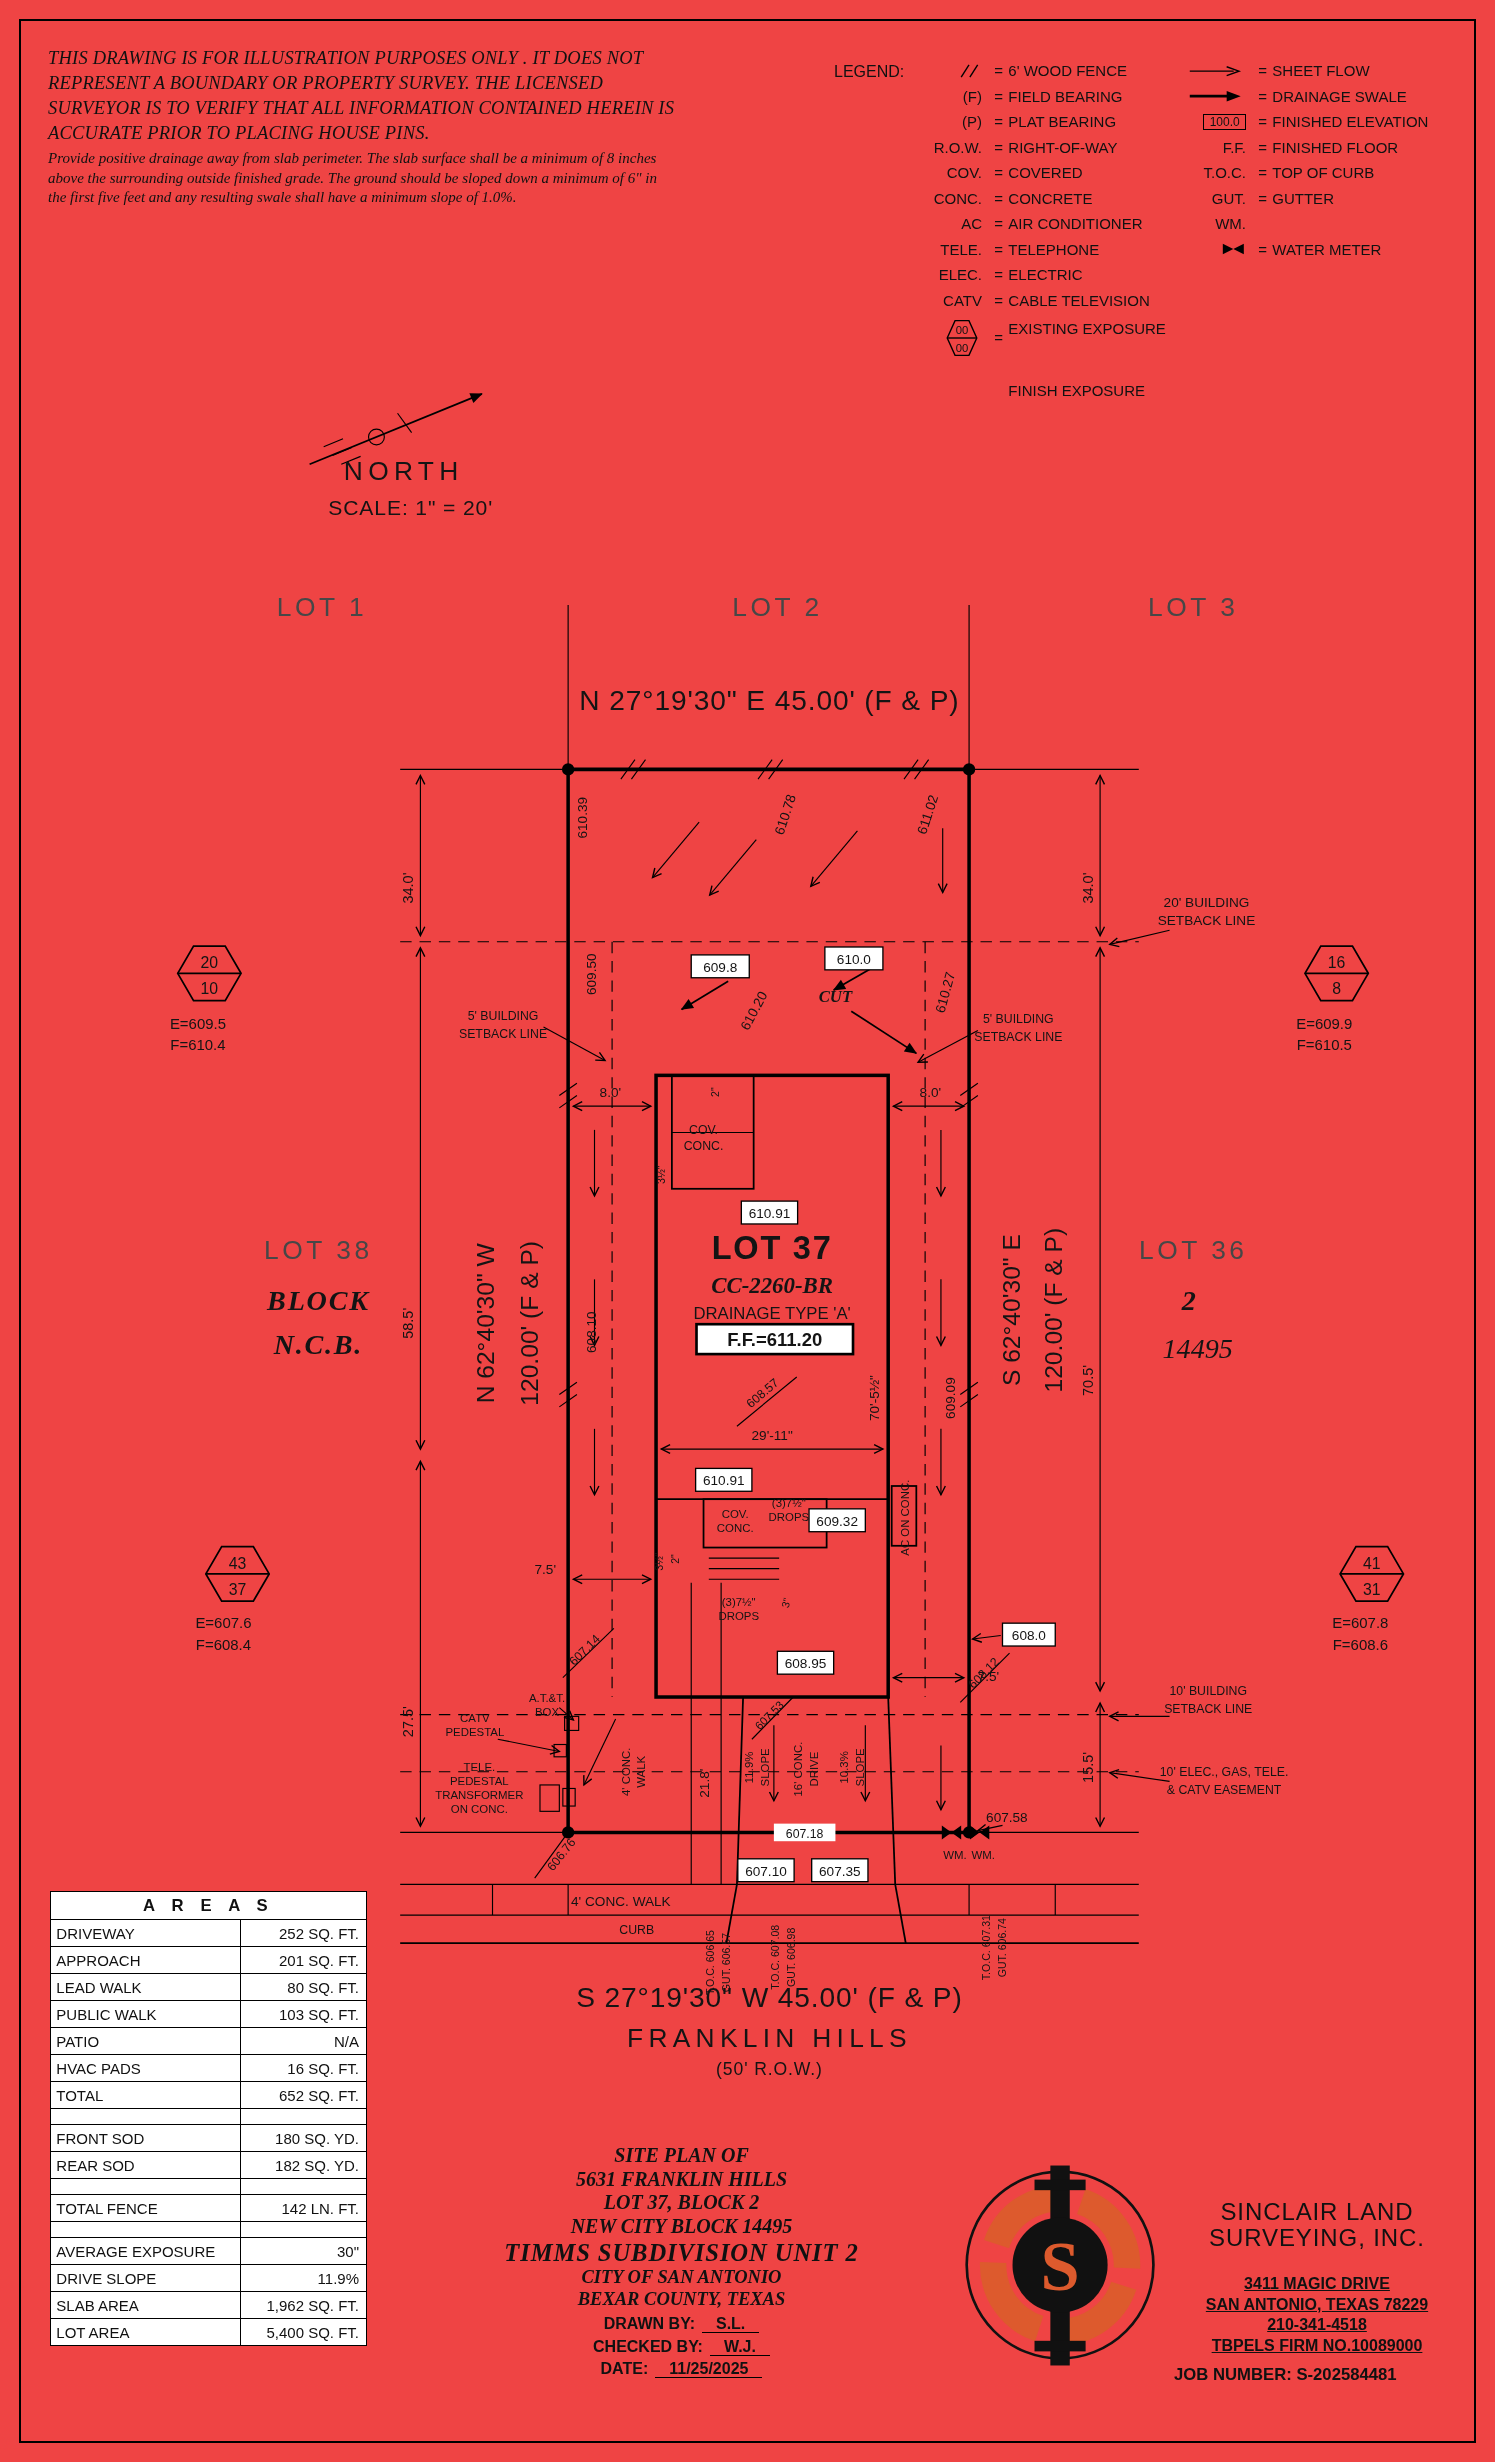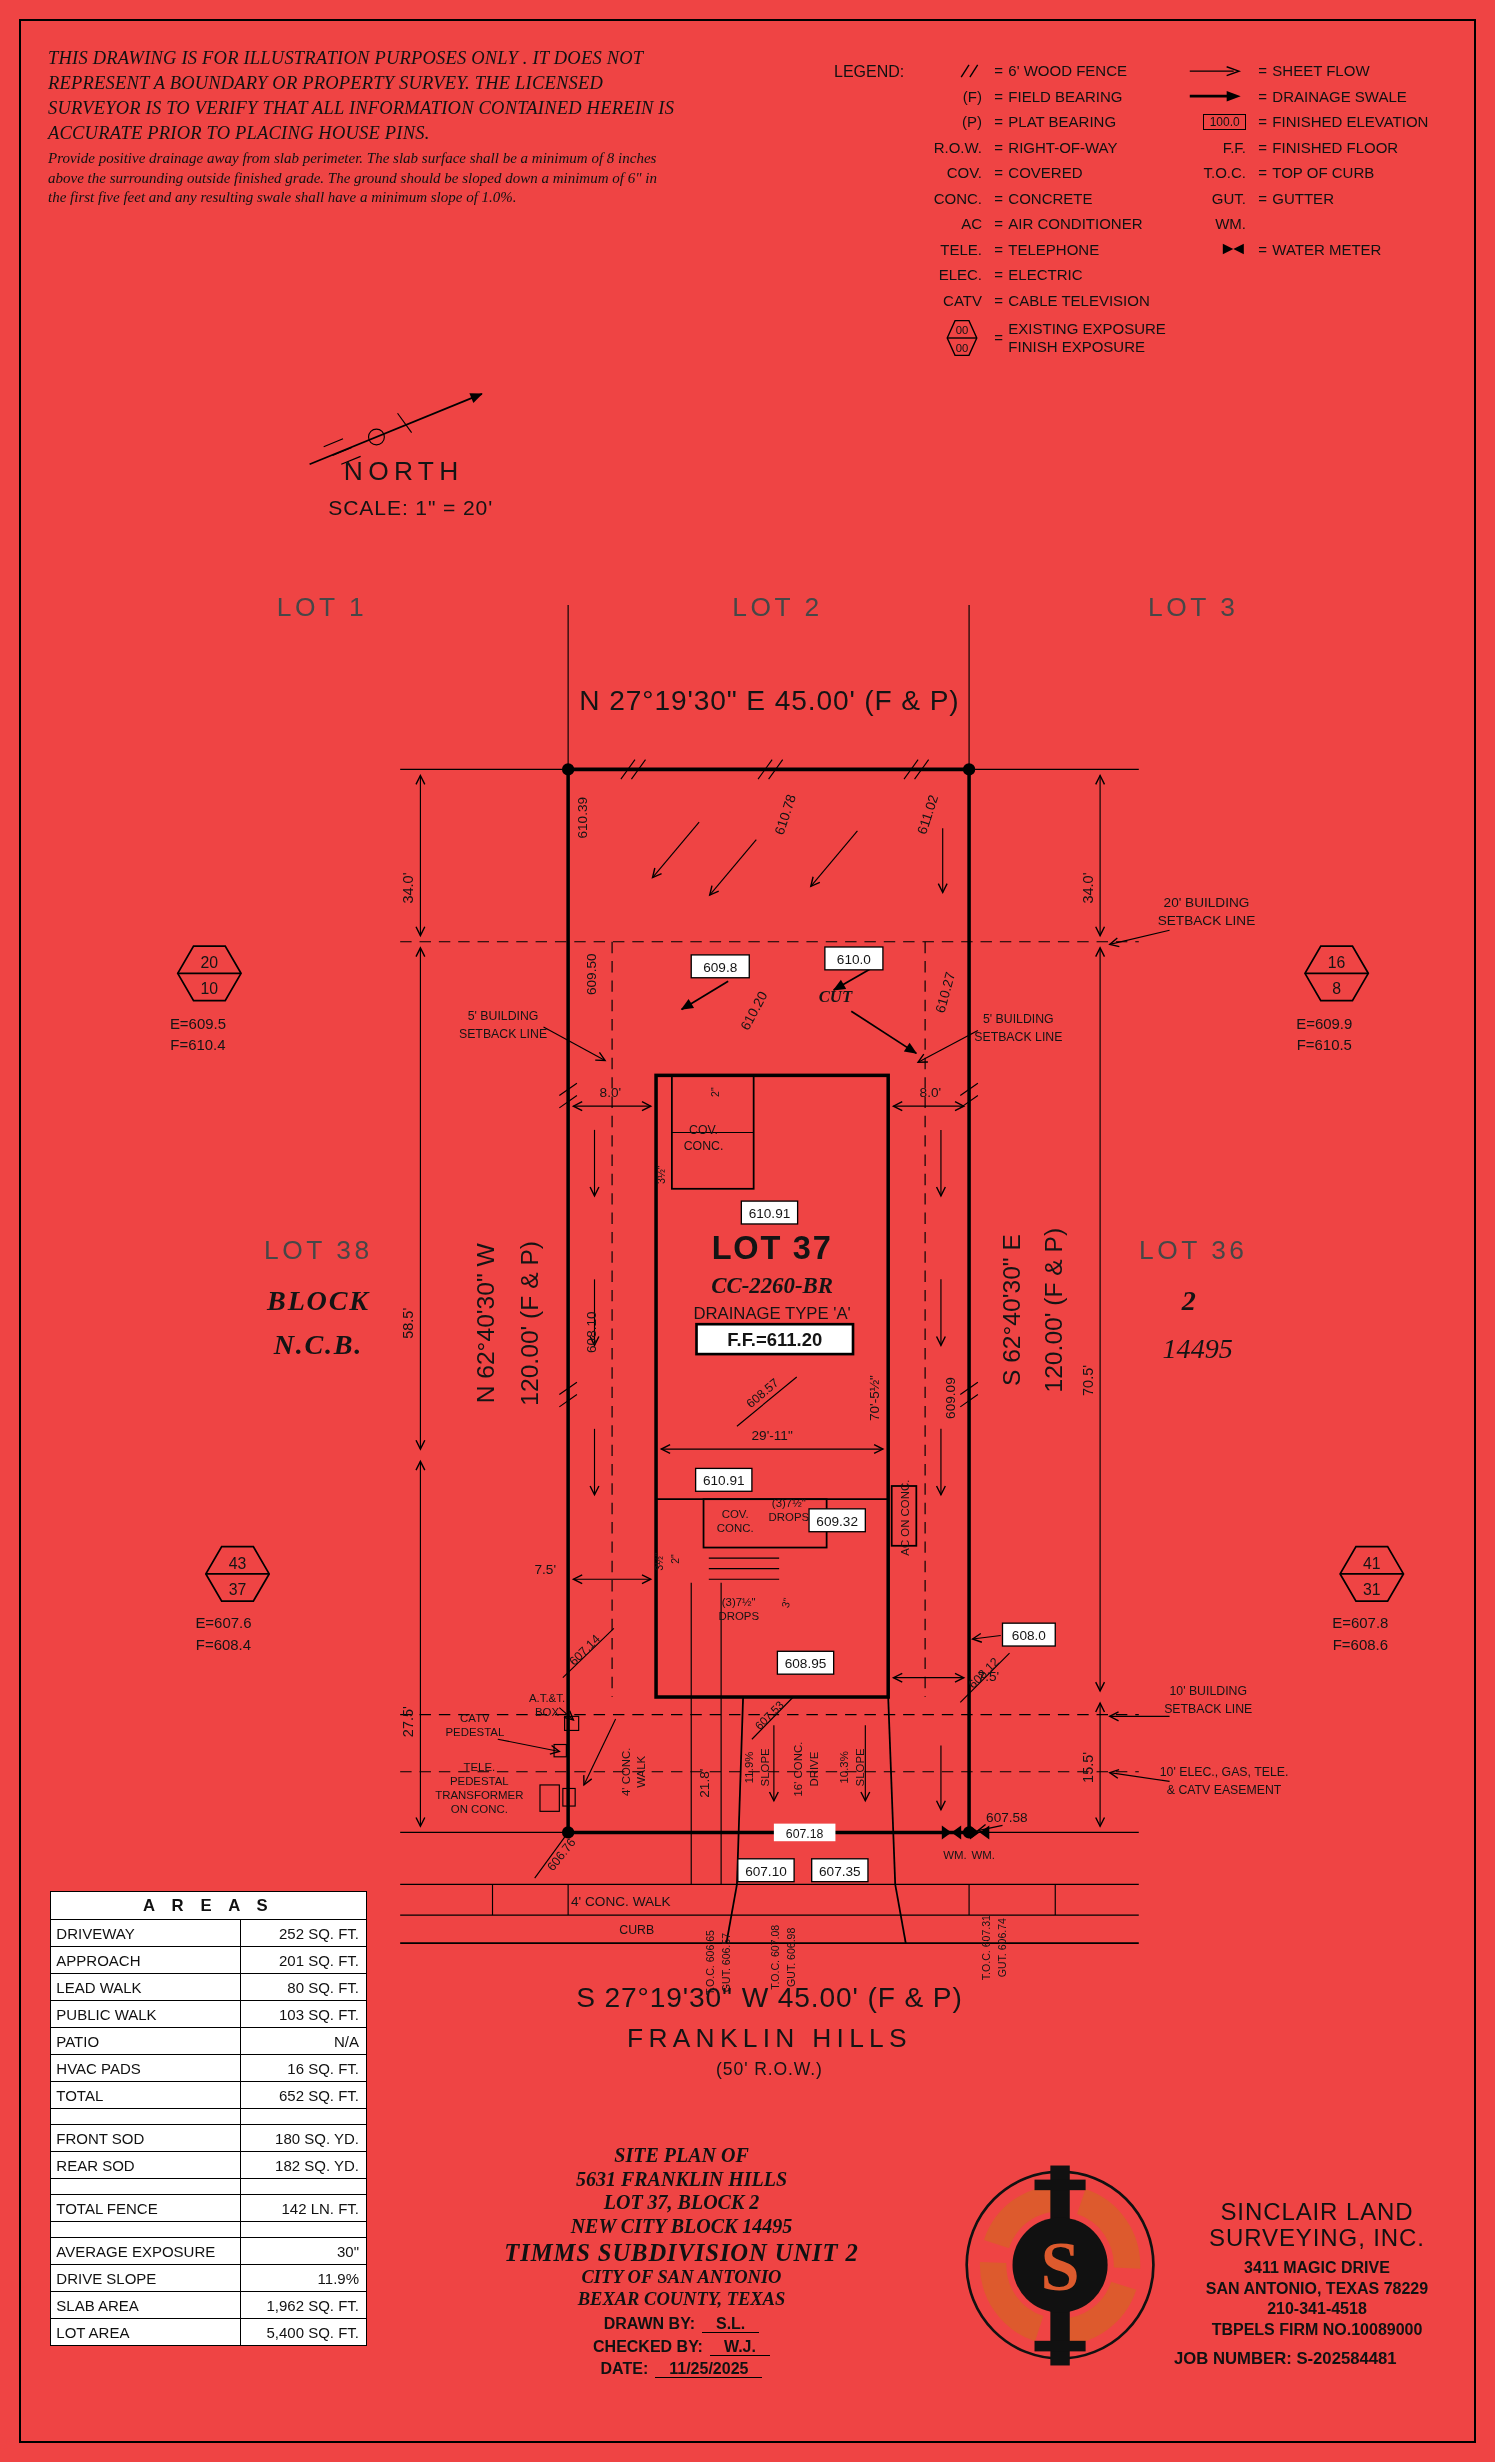--- a/index.html
+++ b/index.html
@@ -15,21 +15,21 @@
   .legend{position:absolute;left:818px;top:58px;width:651px;font-size:15px;}
   .lg-title{position:absolute;left:16px;top:5.3px;font-size:16px;}
   .lg-col{position:absolute;top:0;}
   .lg-col1{left:88px;width:264px;}
   .lg-col2{left:352px;width:290px;}
   .lg-row{display:flex;align-items:center;height:25.5px;}
   .lg-exp{height:49px;}
   .lg-sym{width:76px;text-align:right;padding-right:7px;display:flex;justify-content:flex-end;align-items:center;}
   .lg-eq{width:19.3px;text-align:center;}
   .lg-txt{flex:1;white-space:nowrap;}
-  .lg-2line span{display:block;line-height:1.15;}
+  .lg-2line span{display:block;line-height:1.15;margin-top:44px;}
   .lg-box{border:1.3px solid #000;padding:0 5.3px;font-size:12px;}
   .legend svg line, .legend svg path.str, .legend svg polygon{stroke:#000;stroke-width:1.6;fill:none;}
   .legend svg .fill{fill:#000;stroke:none;}
   .hx{font-size:13px;text-anchor:middle;font-family:"Liberation Sans",sans-serif;fill:#111;}
 
   
   .plan-svg{position:absolute;left:0;top:0;}
   .lnT{stroke:#000;stroke-width:4;fill:none;}
   .lnM{stroke:#000;stroke-width:2;fill:none;}
   .ln{stroke:#000;stroke-width:1.3;fill:none;}
@@ -65,21 +65,21 @@
   .tb-big{font-size:24.6px;letter-spacing:0.9px;}
   .tb-sm{font-size:18.5px;}
   .tb-sign{font-family:"Liberation Sans",sans-serif;font-size:16px;font-weight:bold;margin-top:4.4px;}
   .tb-val{border-bottom:1.4px solid #000;padding:0 14px;margin-left:7px;}
 
   
   .firm{position:absolute;left:950px;top:2153px;width:510px;height:281px;}
   .logo{position:absolute;left:7px;top:8.8px;}
   .firm-text{position:absolute;left:224px;top:46px;width:286px;}
   .f-name{font-size:24px;letter-spacing:0.9px;text-align:center;line-height:1.1;}
-  .f-addr{font-size:16px;font-weight:bold;text-align:center;line-height:1.3;margin-top:6px;}
+  .f-addr{font-size:16px;font-weight:bold;text-align:center;line-height:1.3;margin-top:22px;text-decoration:underline;}
   .f-job{font-size:16.7px;font-weight:bold;margin-top:8px;text-align:left;}
 </style>
 </head>
 <body>
 
 <div class="page">
   <div class="frame"></div>
 
   <div class="disclaimer">
     <div class="d1">THIS DRAWING IS FOR ILLUSTRATION PURPOSES ONLY . IT DOES NOT REPRESENT A BOUNDARY OR PROPERTY SURVEY. THE LICENSED SURVEYOR IS TO VERIFY THAT ALL INFORMATION CONTAINED HEREIN IS ACCURATE PRIOR TO PLACING HOUSE PINS.</div>

